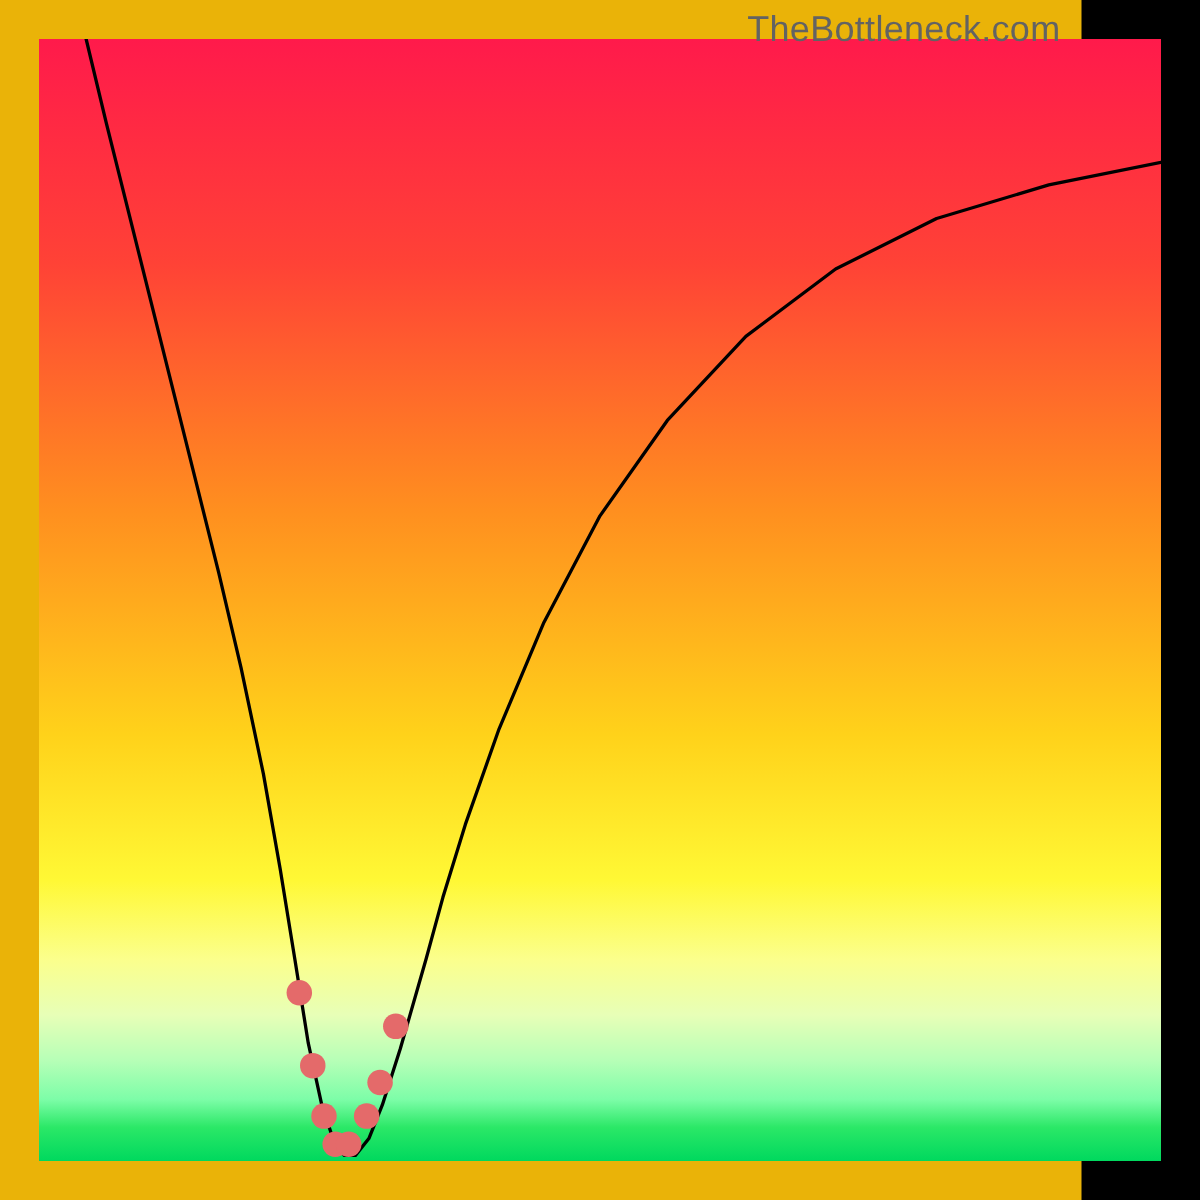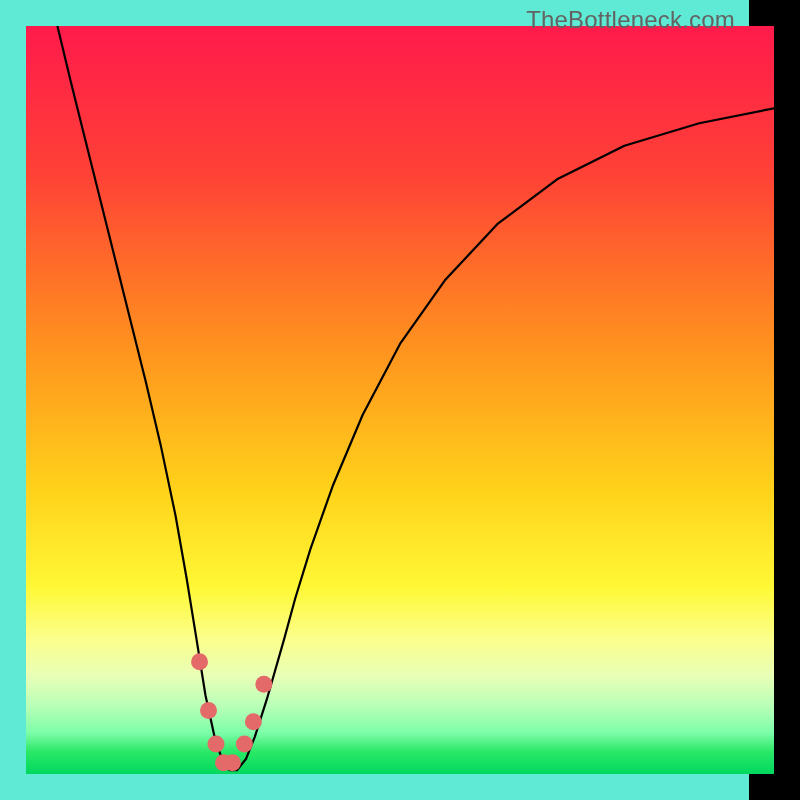--- a/index.html
+++ b/index.html
@@ -10,22 +10,21 @@
     background: #000;
     font-family: Arial, Helvetica, sans-serif;
     overflow: hidden;
   }
   .frame {
     position: absolute;
     left: 0;
     top: 0;
     width: 721px;
     height: 800px;
-    background: #5eead4;
-    padding-left: 28px;
+    background: #eab308;
   }
   .plot {
     position: absolute;
     left: 26px;
     top: 26px;
     width: 748px;
     height: 748px;
     overflow: hidden;
   }
   .watermark {

